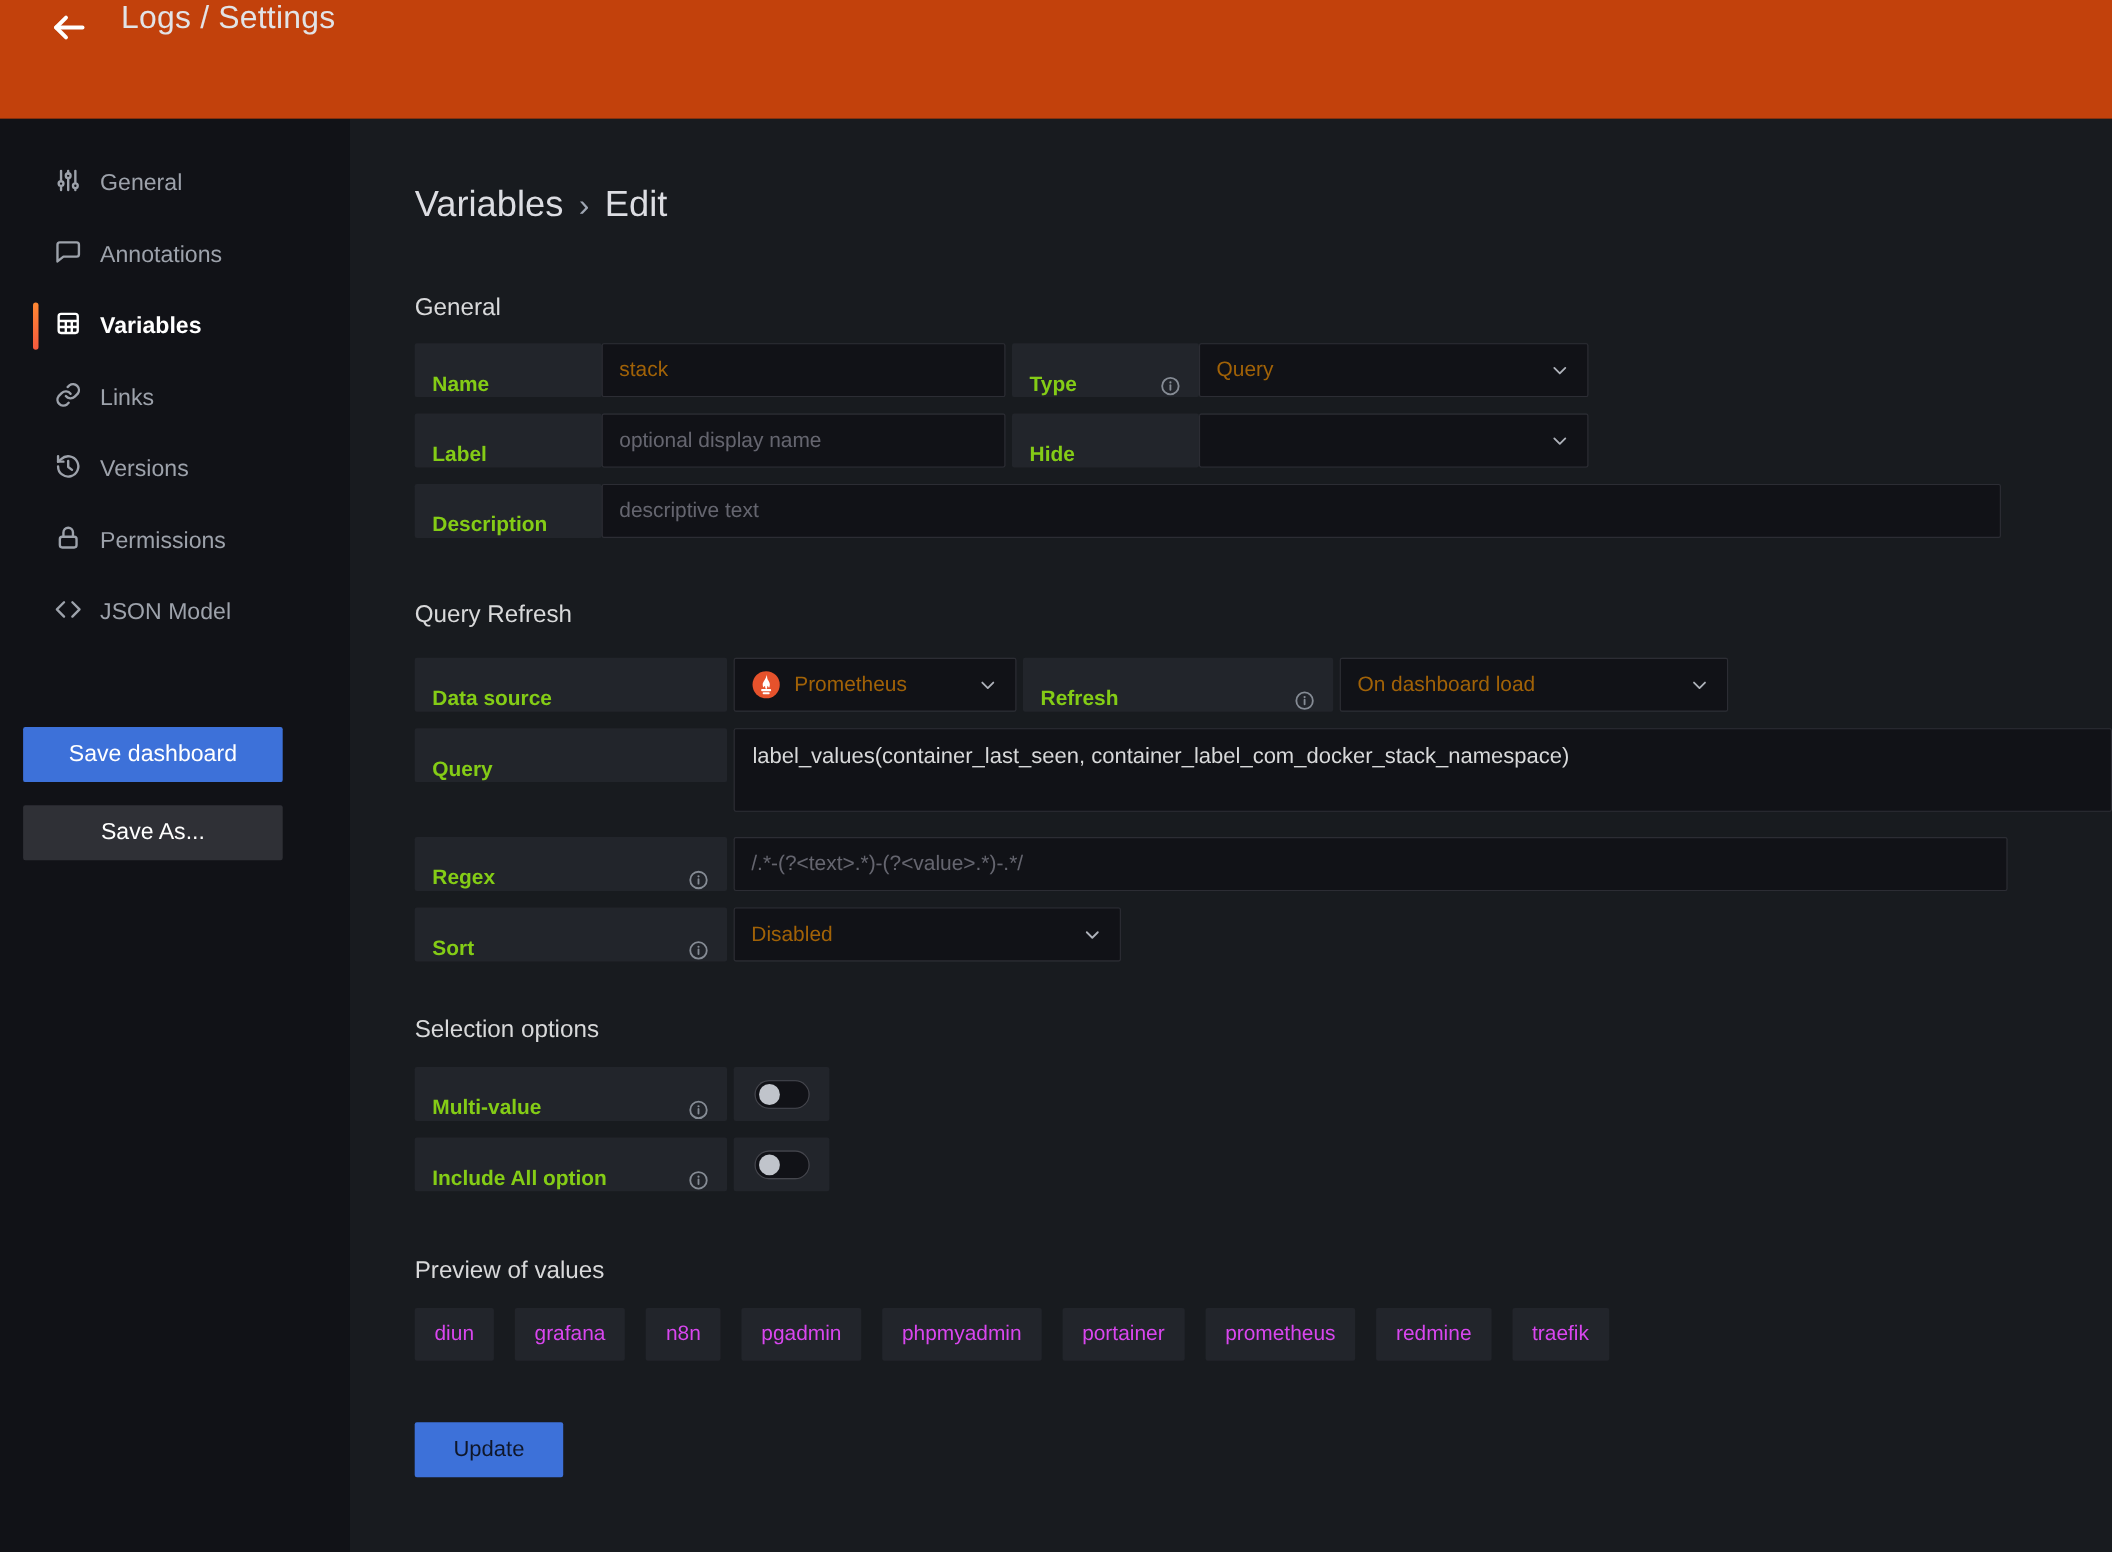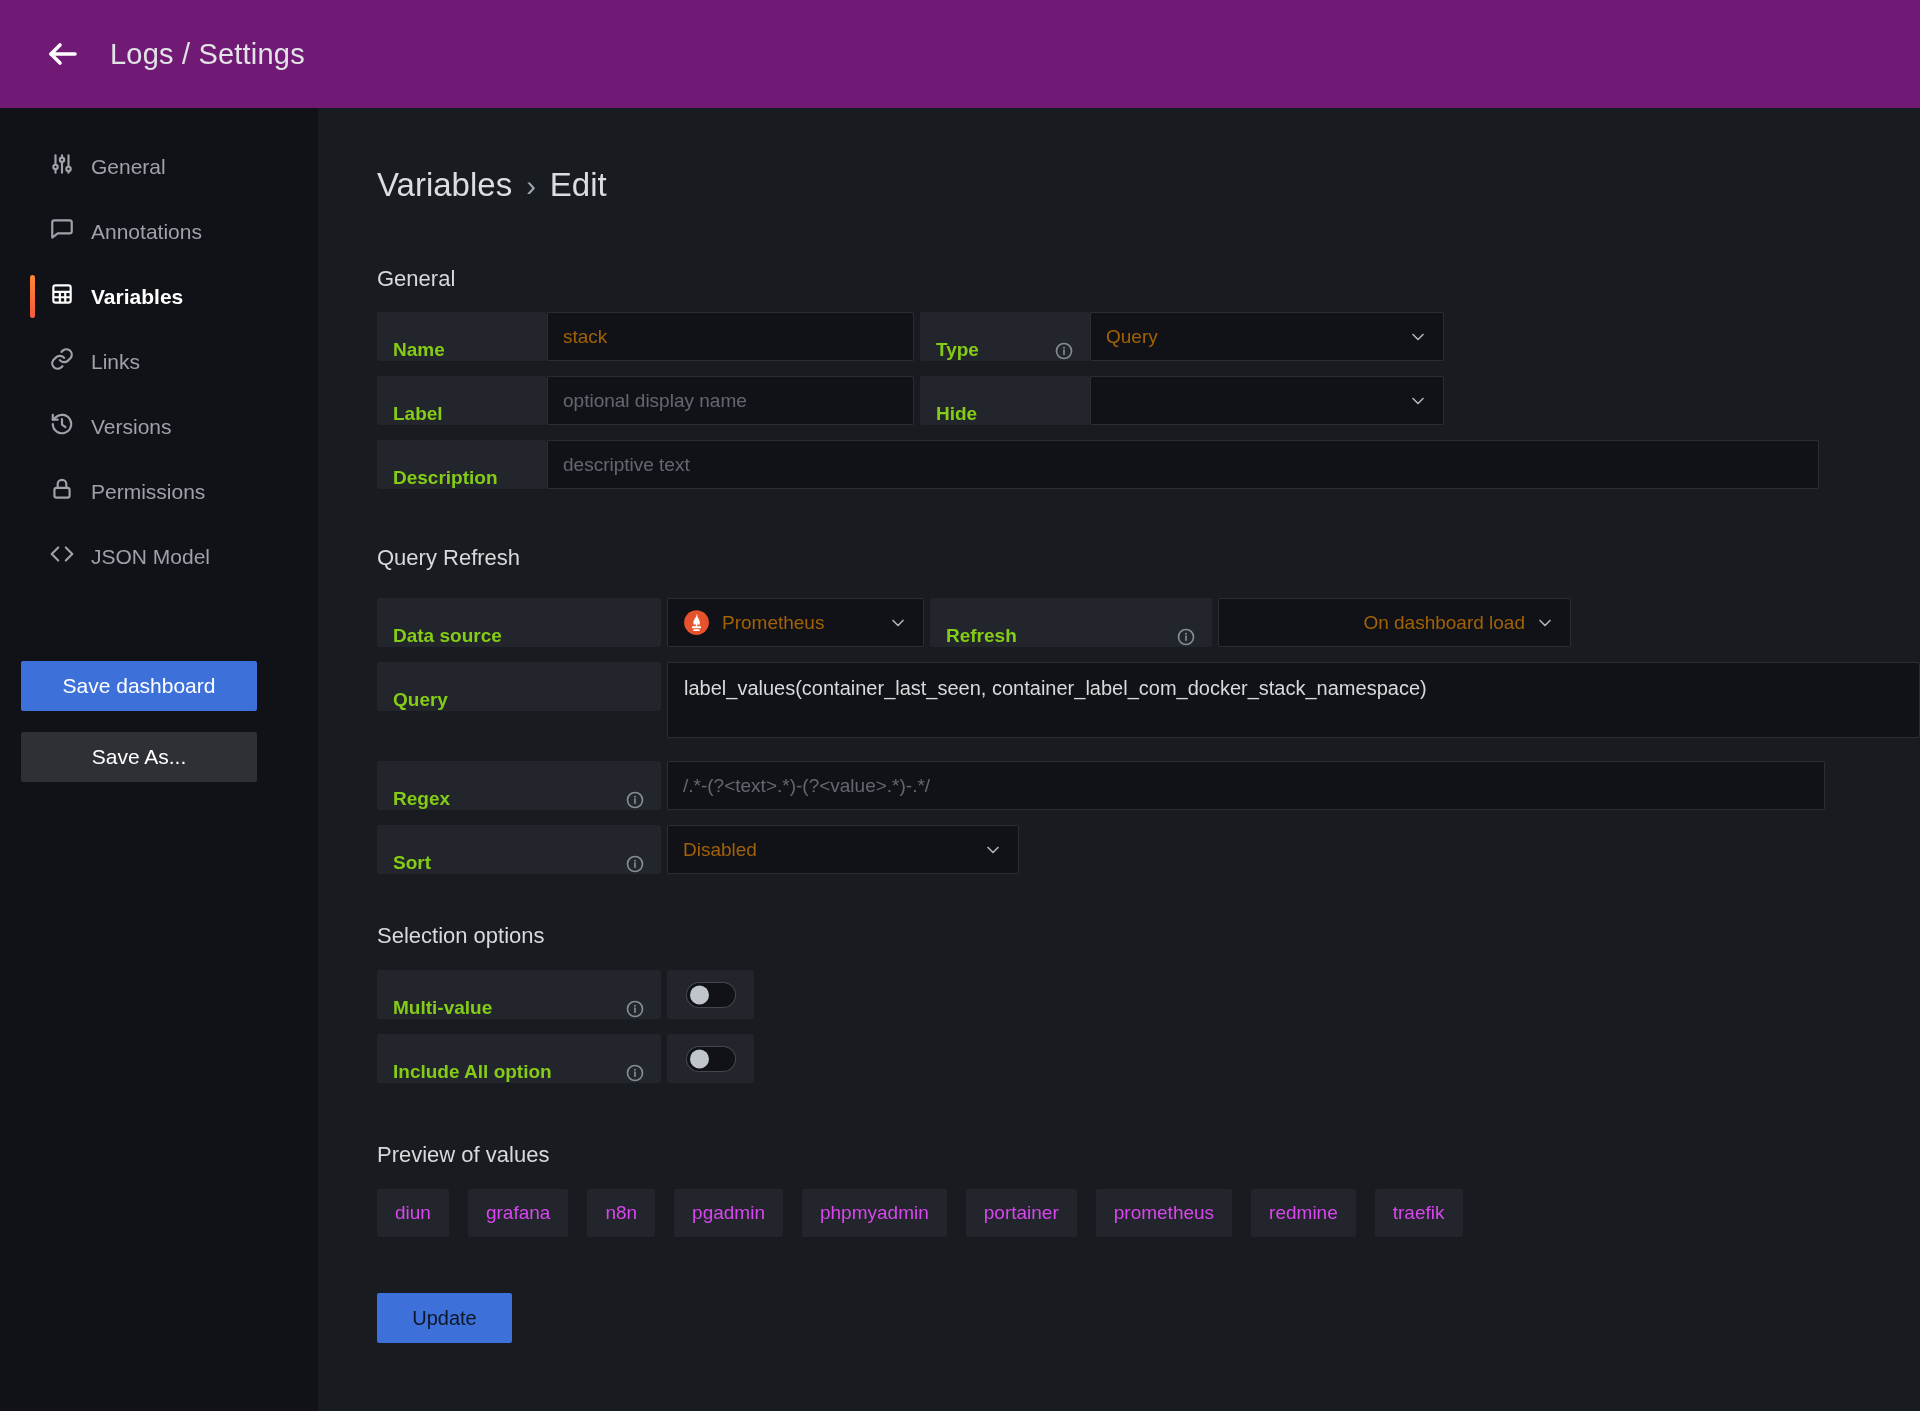--- a/index.html
+++ b/index.html
@@ -8,22 +8,22 @@
     background:#111217;
     color:#d8d9da;
     font-family:"Liberation Sans", sans-serif;
     overflow:hidden;
     position:relative;
   }
 
   
   .header {
     position:absolute; top:0; left:0; right:0; height:108px;
-    display:flex; align-items:center; padding-left:38px;
-    background:#701a75;
+    display:flex; padding-left:38px;
+    background:#c2410c;
   }
   .back-btn {
     width:50px; height:50px; border:none; background:transparent; color:#ffffff;
     display:flex; align-items:center; justify-content:center; cursor:pointer;
   }
   .back-btn svg { width:36px; height:36px; }
   .header-title { margin-left:22px; font-size:29px; font-weight:400; color:#e2e3e6; letter-spacing:.2px; }
 
   
   .sidebar {
@@ -87,21 +87,21 @@
   .fselect .sel-value { flex:1; white-space:nowrap; overflow:hidden; }
   .chevron { color:#aeb2ba; display:inline-flex; margin-left:10px; }
   .chevron svg { width:20px; height:20px; }
 
   .w170 { width:170px; }
   .w284 { width:284px; }
   .w354 { width:354px; }
   .w367 { width:367px; }
   .w257 { width:257px; }
   .w282 { width:282px; }
-  .w353 { width:353px;text-align:right; }
+  .w353 { width:353px; }
   .w352 { width:352px; }
 
   .grow { flex:1; }
   .mr-edge { margin-right:95px; }
 
   .ds-icon { display:inline-flex; margin-right:12px; }
   .ds-icon svg { width:27px; height:27px; }
 
   .query-box {
     flex:1; min-height:76px; background:#111217;

